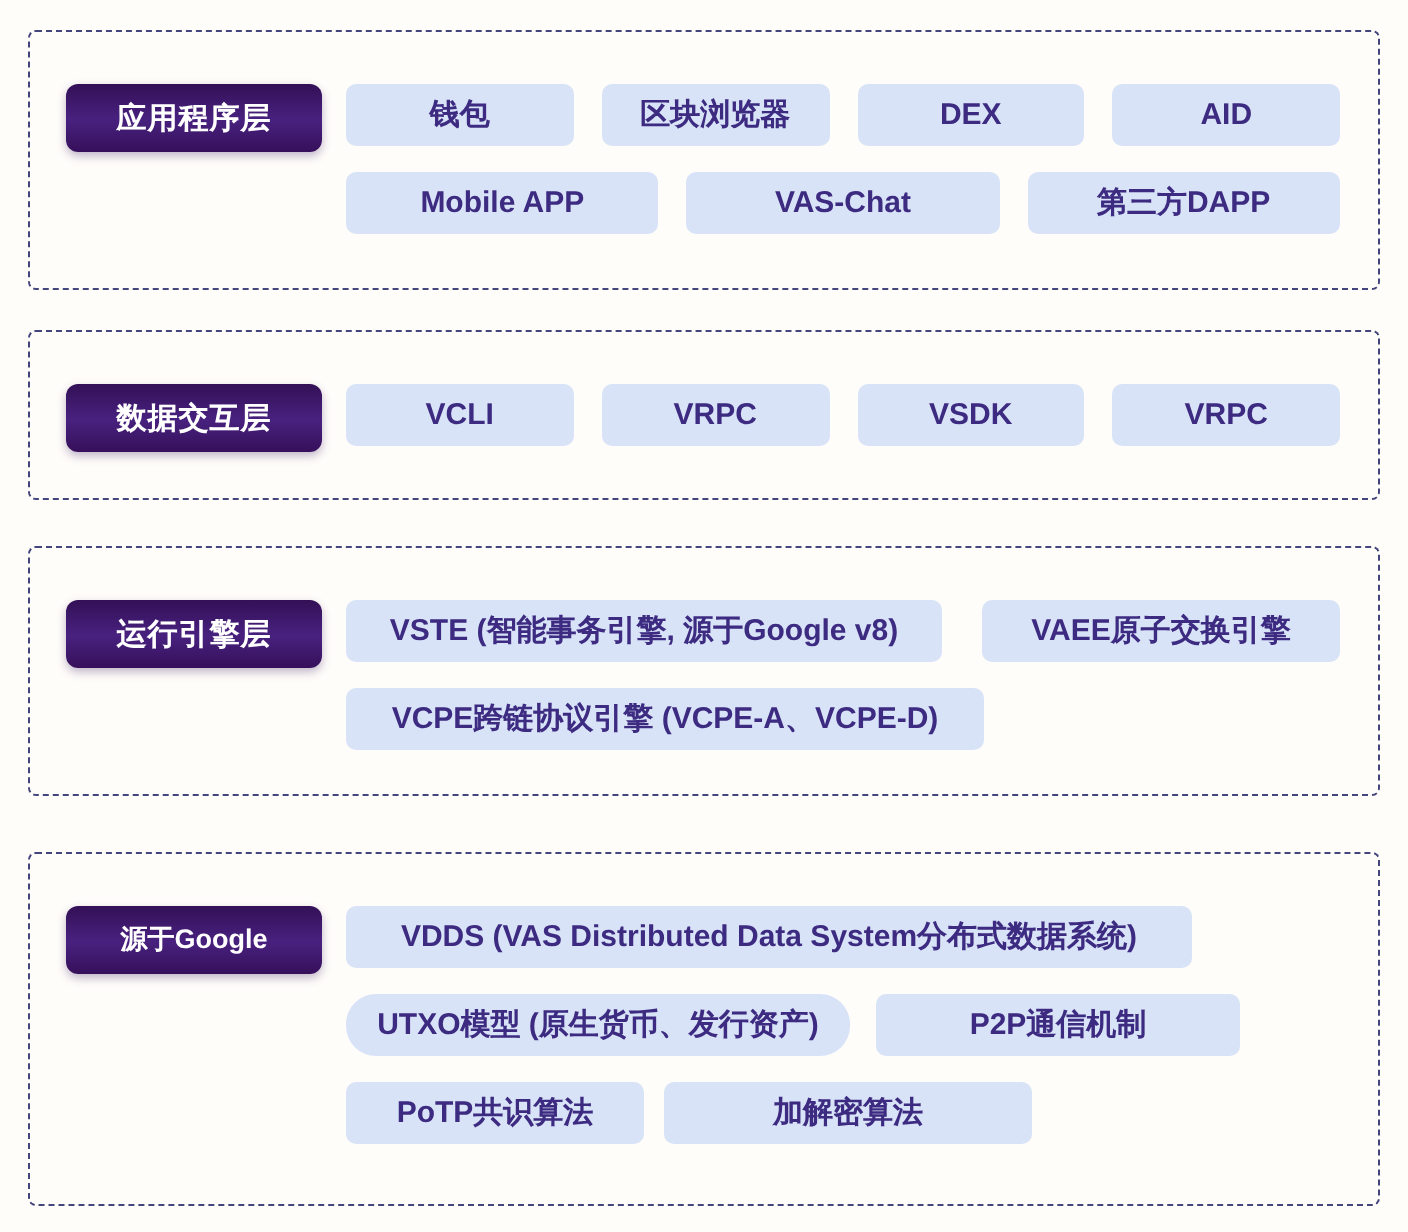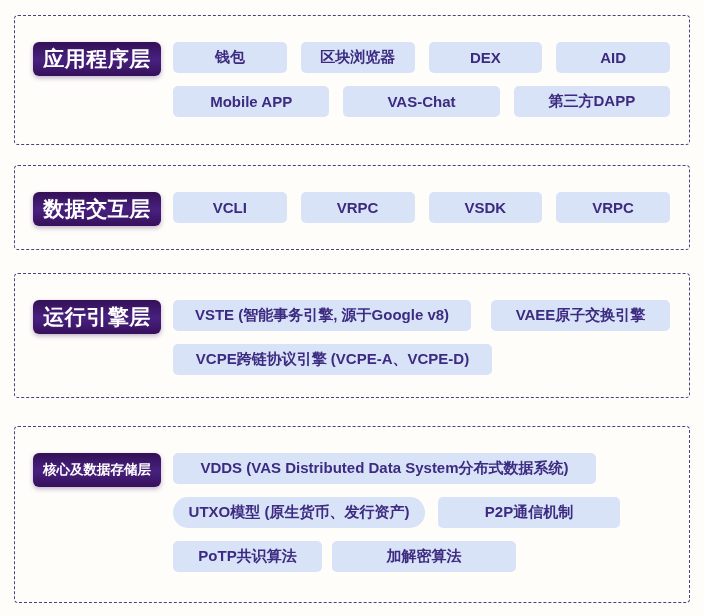--- a/index.html
+++ b/index.html
@@ -30,21 +30,21 @@
   .layer-core-storage{height:177px;}
   .layer-label{
     flex:0 0 128px;
     width:128px;height:34px;
     margin-right:12px;
     border-radius:6px;
     background:linear-gradient(180deg,#331056 0%,#48217f 52%,#36105a 100%);
     box-shadow:0 2px 5px rgba(42,12,86,0.30);
     color:#ffffff;
     font-weight:bold;
-    font-size:21px;
+    font-size:15px;
     display:flex;align-items:center;justify-content:center;
     white-space:nowrap;
     letter-spacing:0.5px;
   }
   .layer-label.small{font-size:13.5px;letter-spacing:0;}
   .rows{
     display:flex;flex-direction:column;gap:13px;
     width:497px;
   }
   .row{display:flex;}
@@ -98,21 +98,21 @@
         <div class="row" style="gap: 20px;">
           <div class="box" style="width: 303px;">VSTE (智能事务引擎, 源于Google v8)</div>
           <div class="box" style="width: 182px;">VAEE原子交换引擎</div>
         </div>
         <div class="row" style="gap: 12px;">
           <div class="box" style="width: 319px;">VCPE跨链协议引擎 (VCPE-A、VCPE-D)</div>
         </div>
       </div>
     </section>
     <section class="layer layer-core-storage">
-      <div class="layer-label small">核心及数据存储层</div>
+      <div class="layer-label small">源于Google</div>
       <div class="rows">
         <div class="row" style="gap: 12px;">
           <div class="box" style="width: 423px;">VDDS (VAS Distributed Data System分布式数据系统)</div>
         </div>
         <div class="row" style="gap: 13px;">
           <div class="box" style="width: 252px; border-radius: 15px;">UTXO模型 (原生货币、发行资产)</div>
           <div class="box" style="width: 182px;">P2P通信机制</div>
         </div>
         <div class="row" style="gap: 10px;">
           <div class="box" style="width: 149px;">PoTP共识算法</div>

